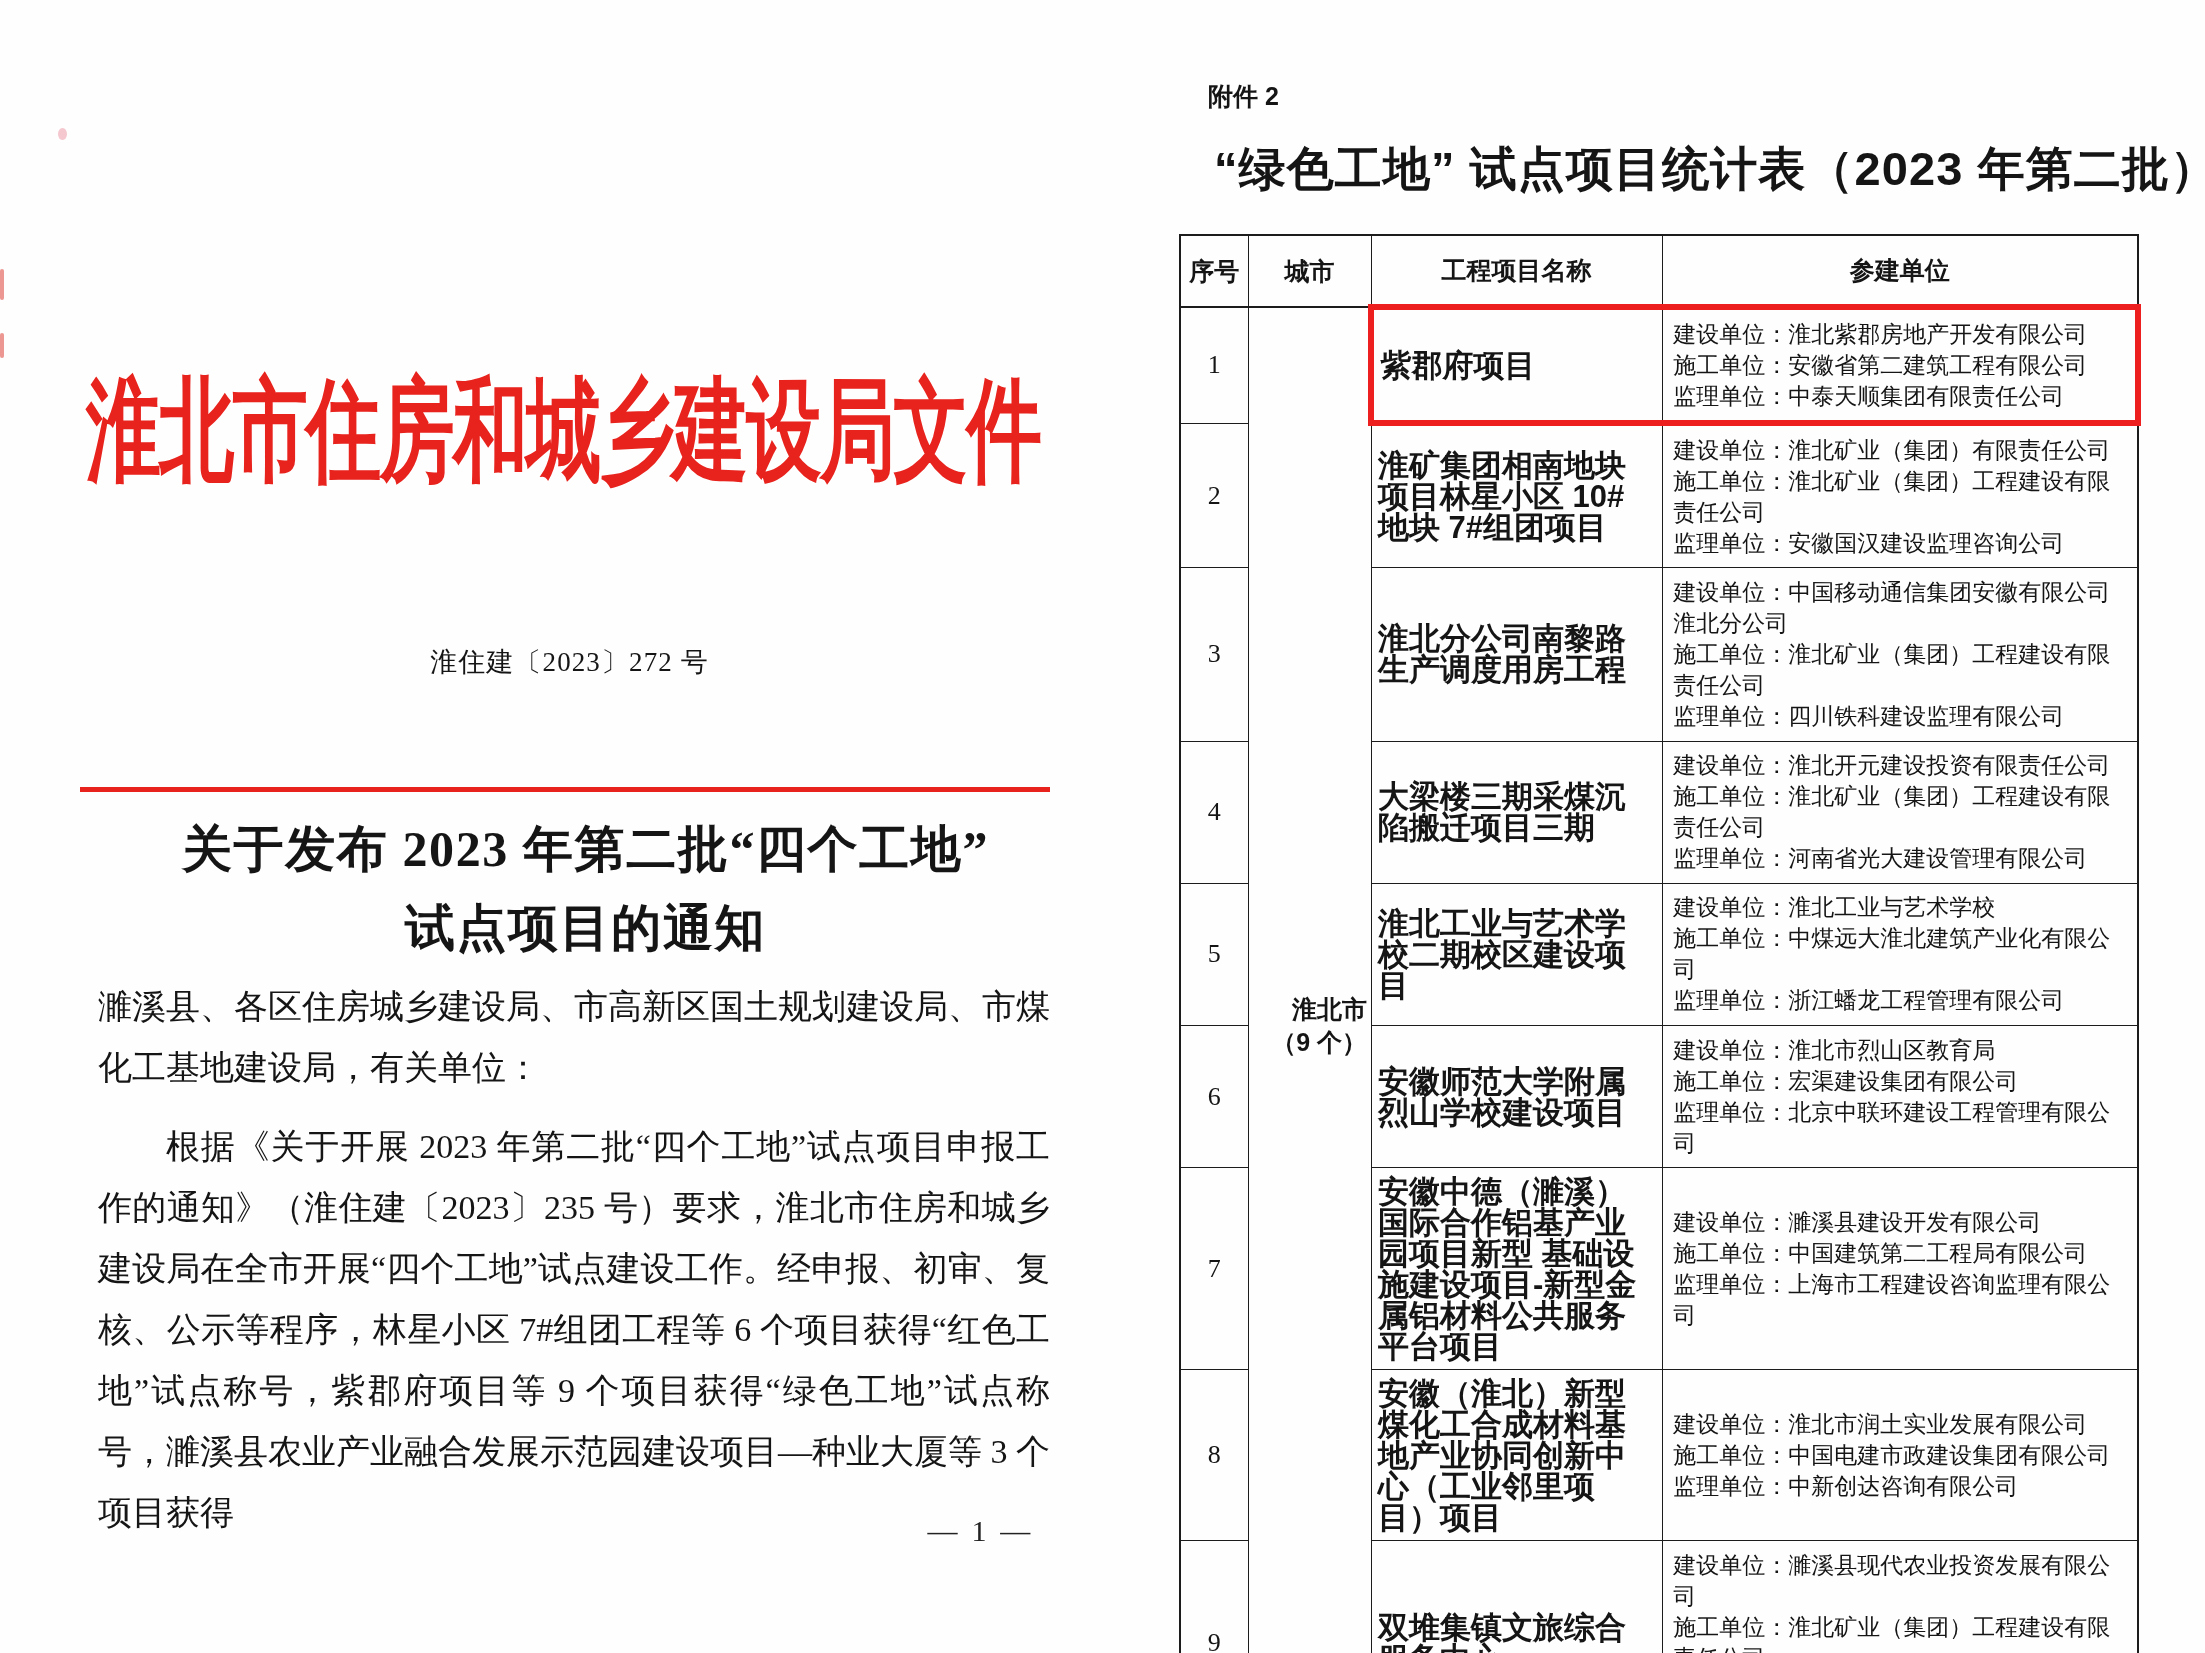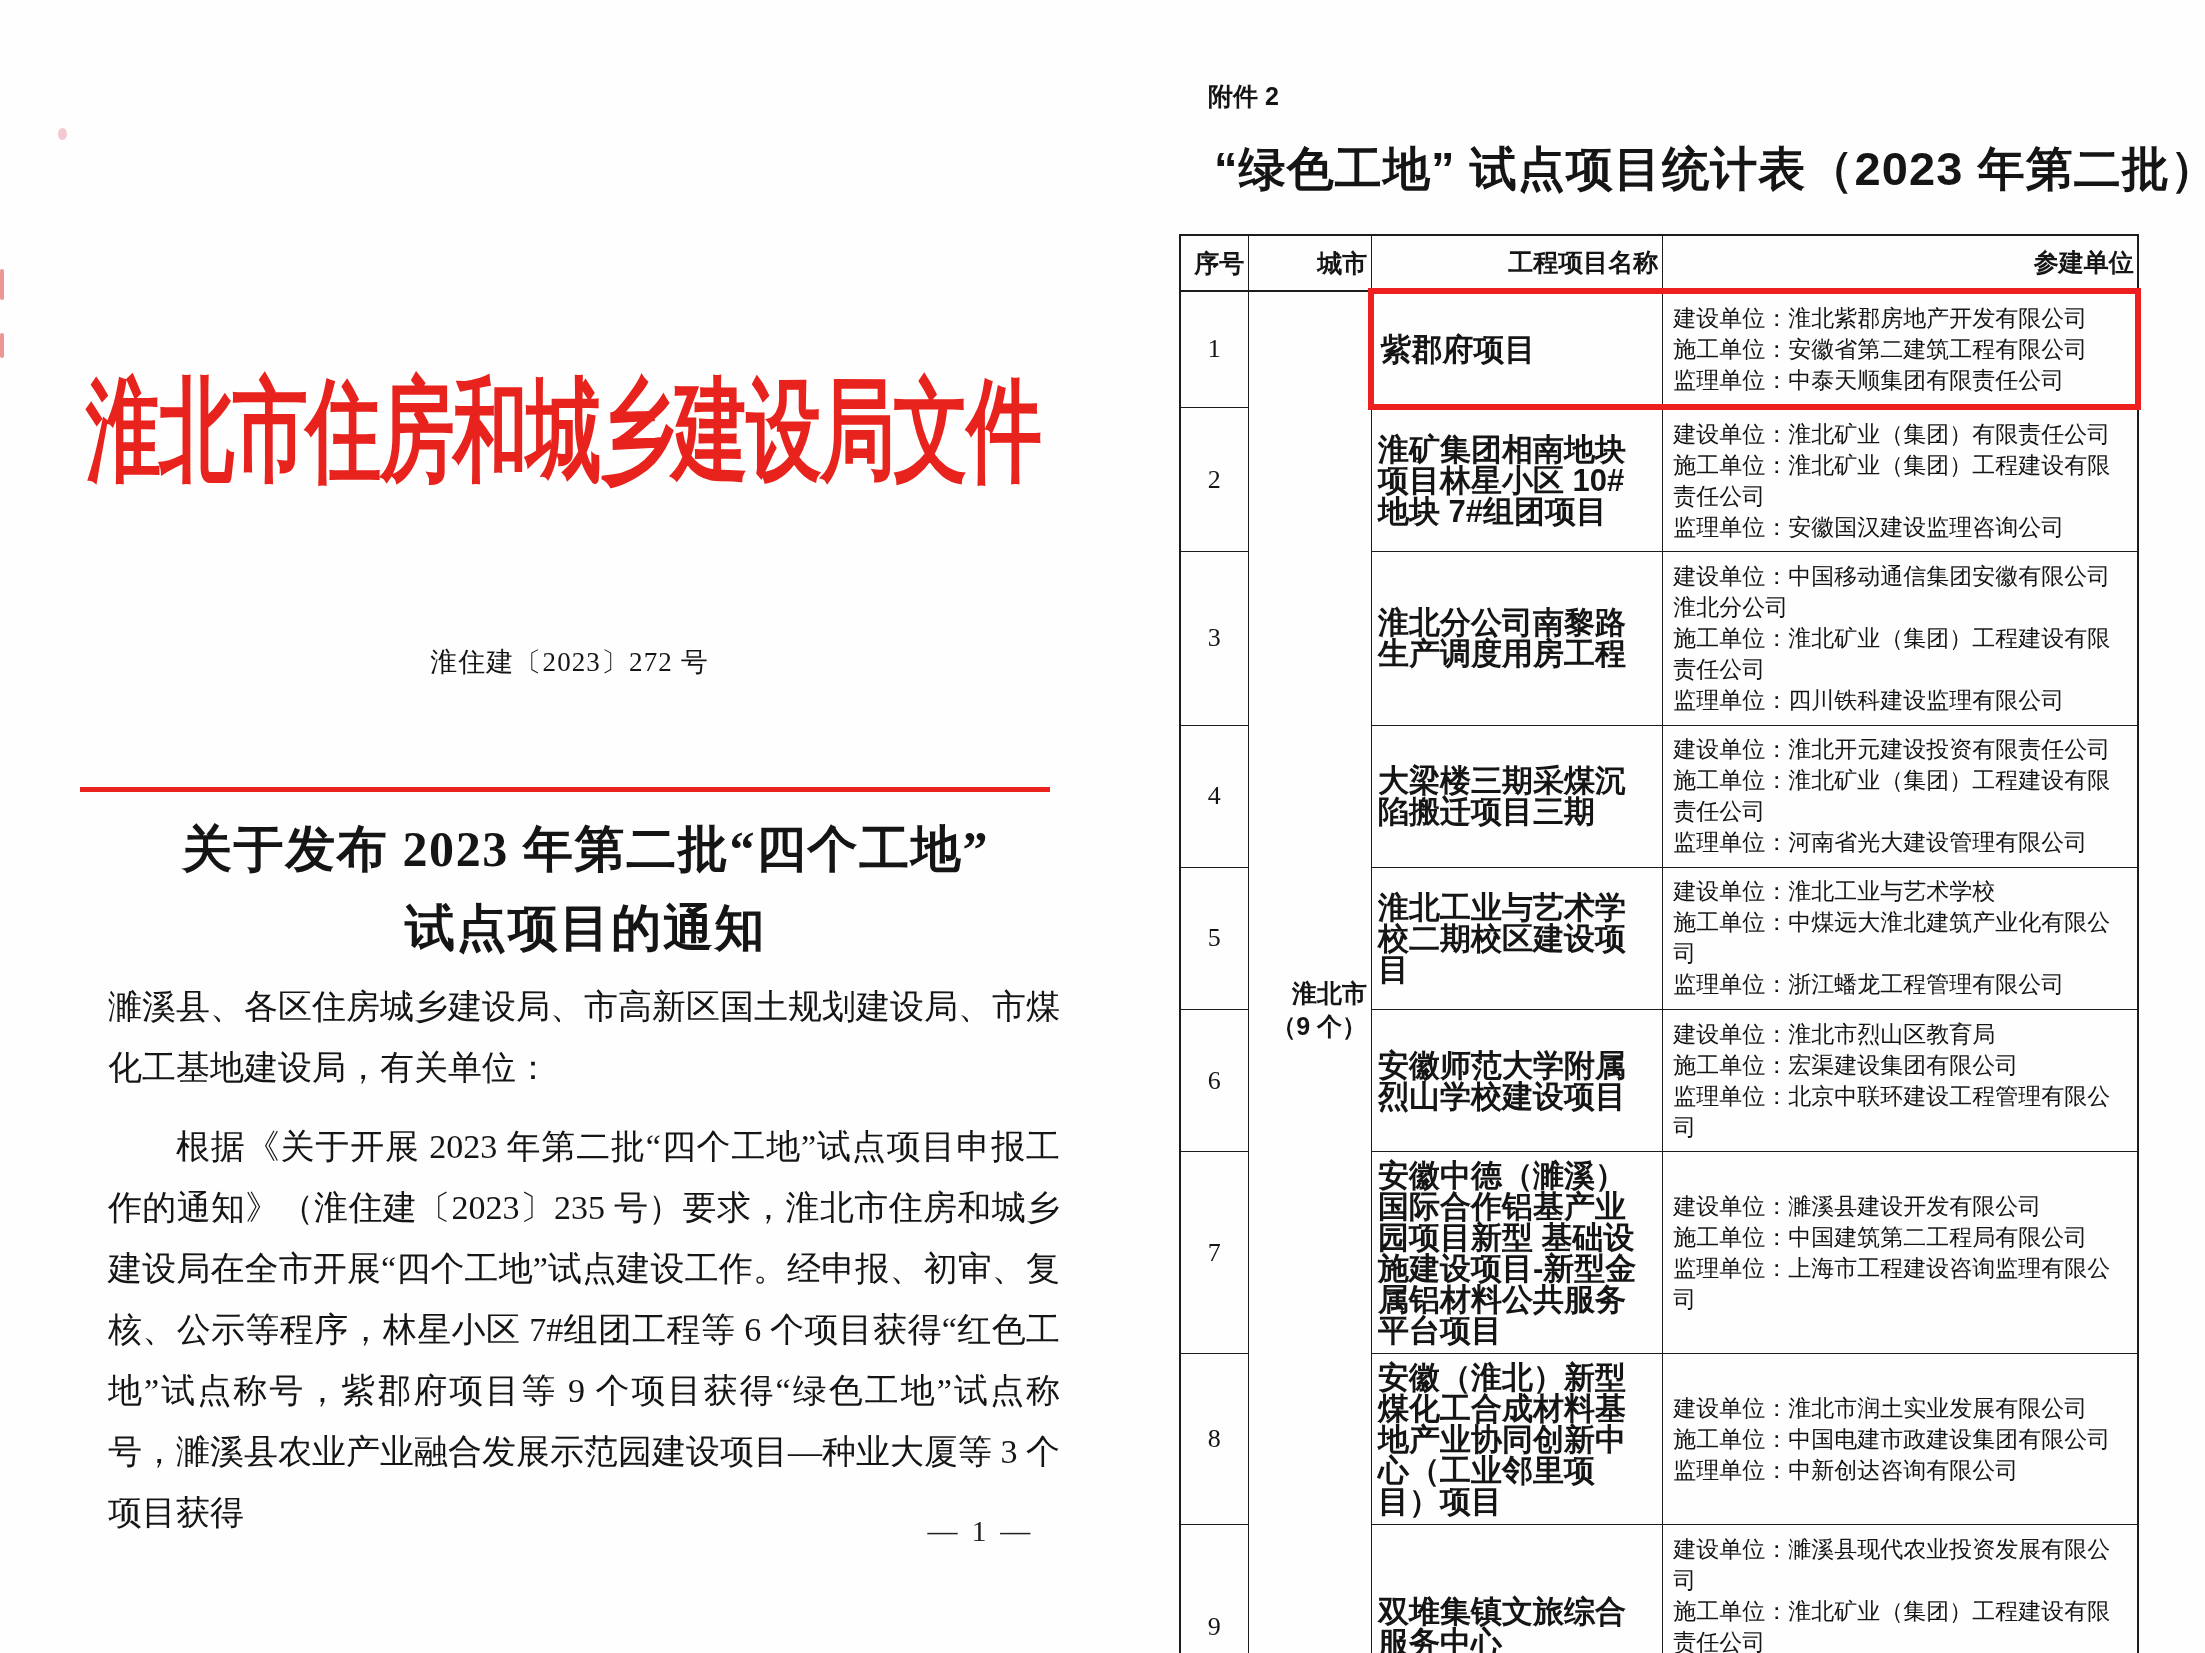--- a/index.html
+++ b/index.html
@@ -28,21 +28,21 @@
   }
   .red-rule {
     position:absolute; left:80px; top:787px; width:970px; height:4.8px;
     background:var(--red);
   }
   .notice-title {
     position:absolute; left:0; top:810px; width:1131px; text-align:center;
     font-weight:bold; font-size:50px; line-height:79px; letter-spacing:1.6px;padding-left:40px;
   }
   .body-text {
-    position:absolute; left:108px; top:976px; width:952px;
+    position:absolute; left:98px; top:976px; width:952px;
     font-size:34px; line-height:61px; text-align:justify;
   }
   .body-text p { margin:0; }
   .body-text .para { margin-top:18.3px; text-indent:68px; }
   .page-num {
     position:absolute; font-size:30px; letter-spacing:3.2px; color:#222;
   }
   .page-num-left  { left:905px; top:1514px; width:151px; text-align:center; }
 
   .edge-mark { position:absolute; background:rgba(217,48,37,0.5); border-radius:2.2px; }
@@ -63,21 +63,21 @@
     font-weight:bold; font-size:47px; letter-spacing:1.1px; white-space:nowrap;
   }
   table.projects {
     position:absolute; left:54px; top:234px; width:958px;
     border-collapse:collapse; table-layout:fixed;
     border:2.7px solid var(--ink);
     font-family:"Liberation Sans","DejaVu Sans",sans-serif;
   }
   table.projects th, table.projects td { border:1.6px solid var(--ink); }
   table.projects thead th {
-    height:56px; font-size:25px; font-weight:bold; text-align:right;
+    height:72px; font-size:25px; font-weight:bold; text-align:center;
     vertical-align:middle; border-bottom-width:2.2px; padding:0 3.2px;
   }
   td.td-no {
     font-family:"Liberation Serif","DejaVu Serif",serif;
     font-size:26px; text-align:center; vertical-align:middle;
   }
   td.td-city {
     font-size:25px; font-weight:bold; text-align:right; vertical-align:middle;
     line-height:33px; white-space:pre-line;
   }

